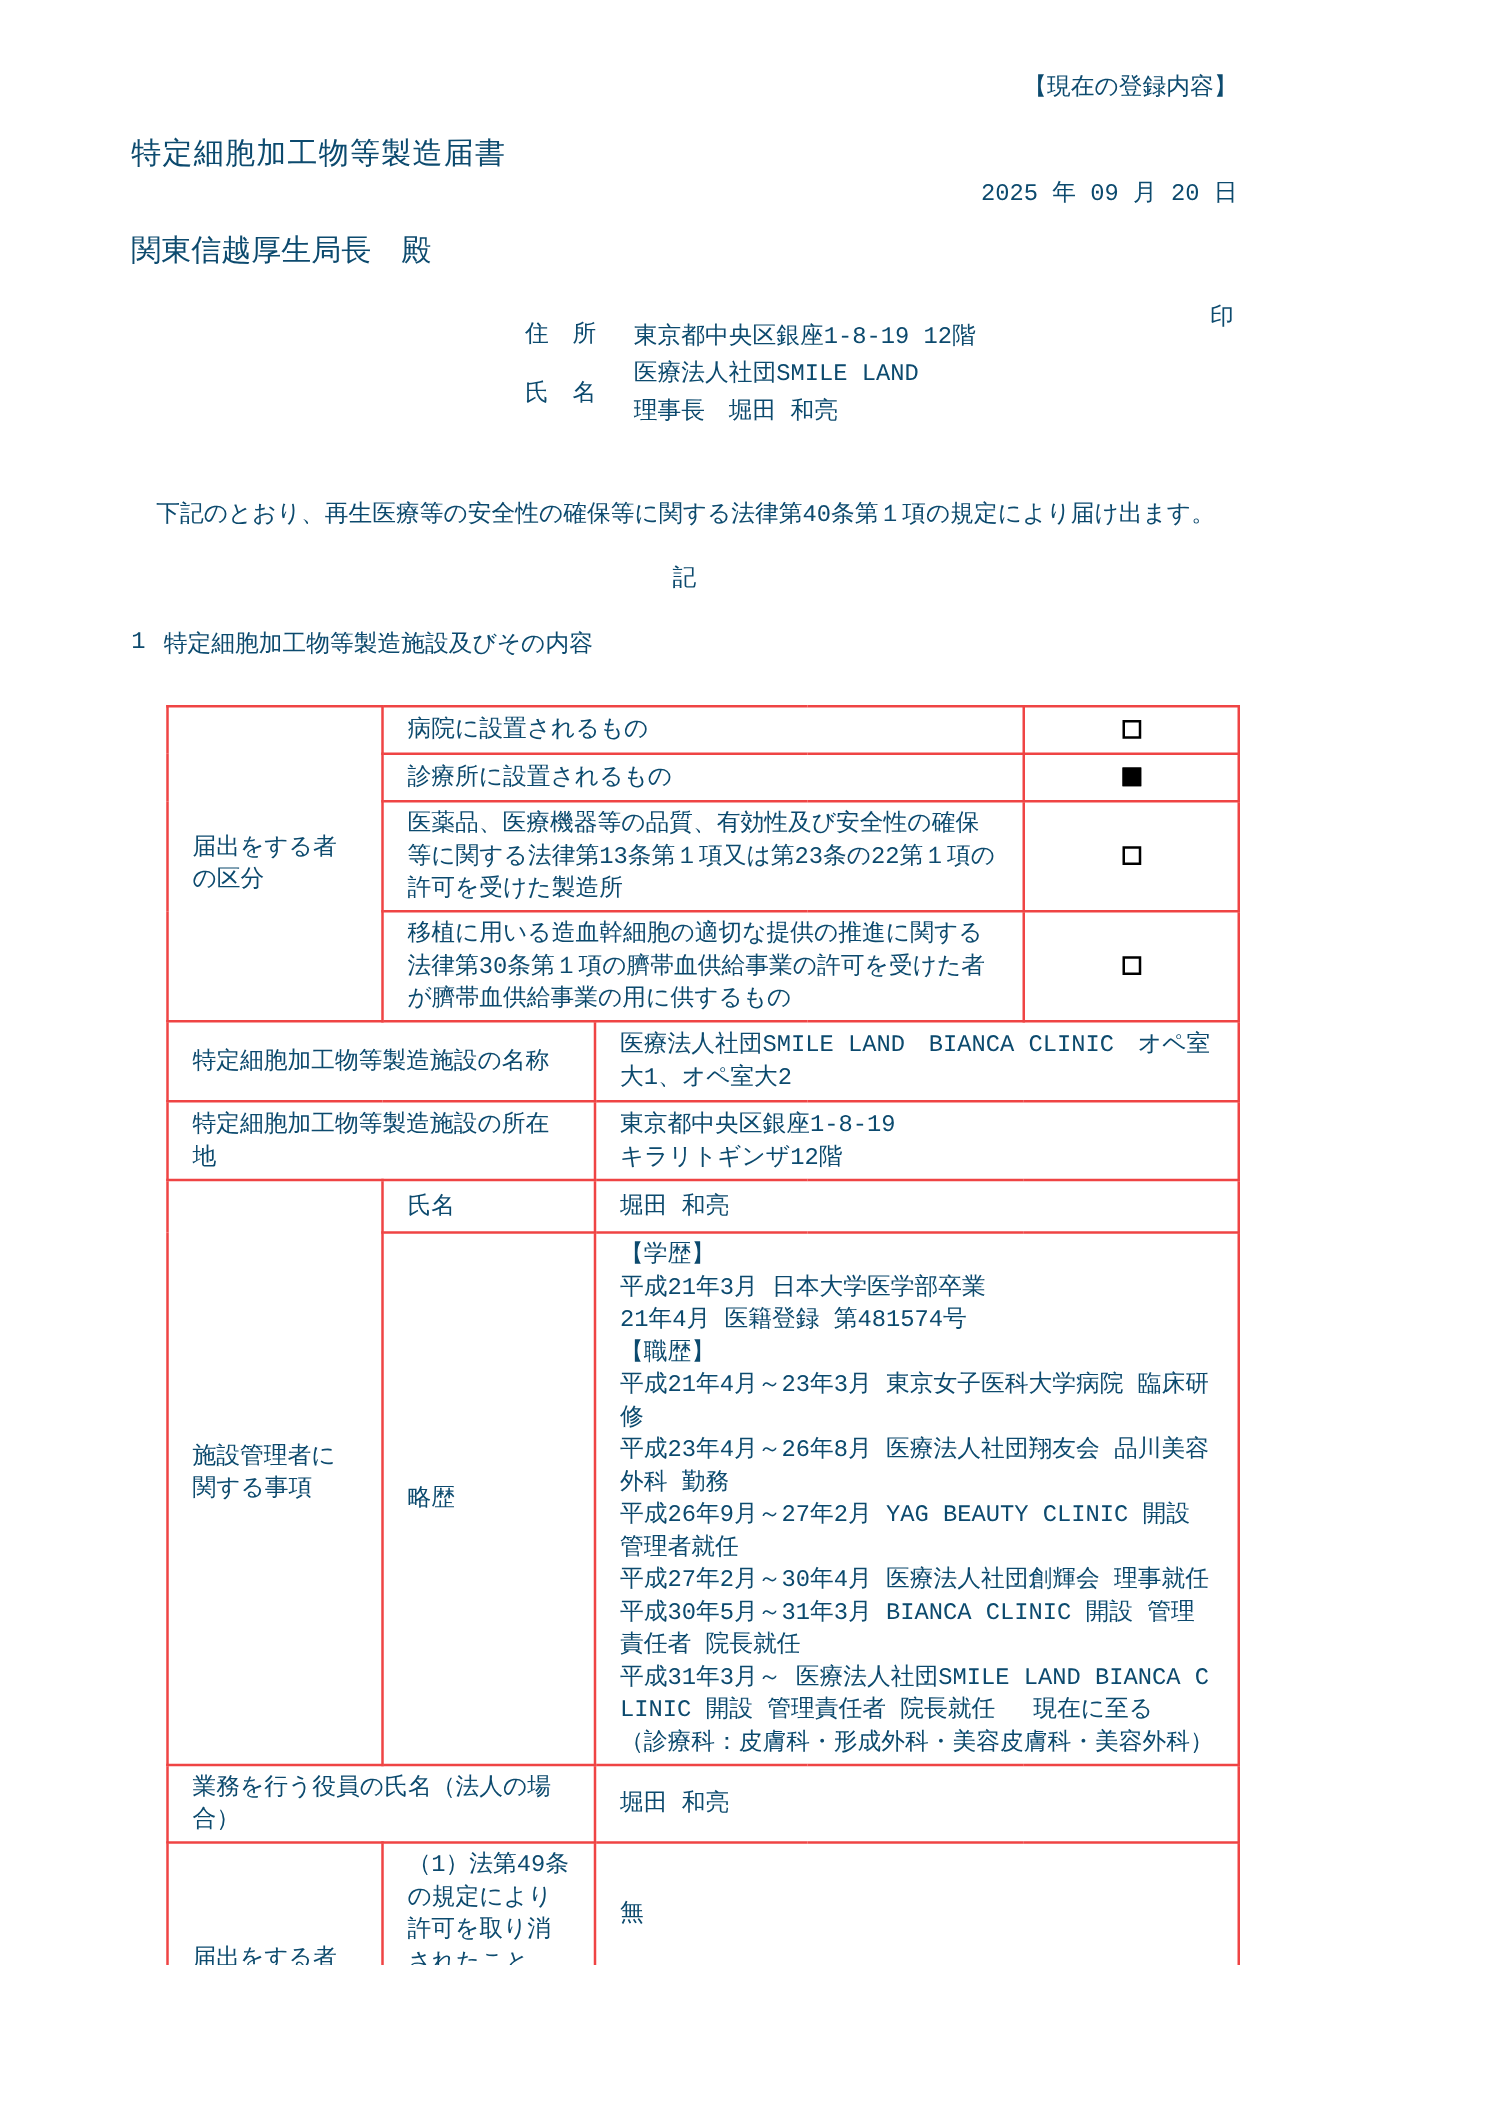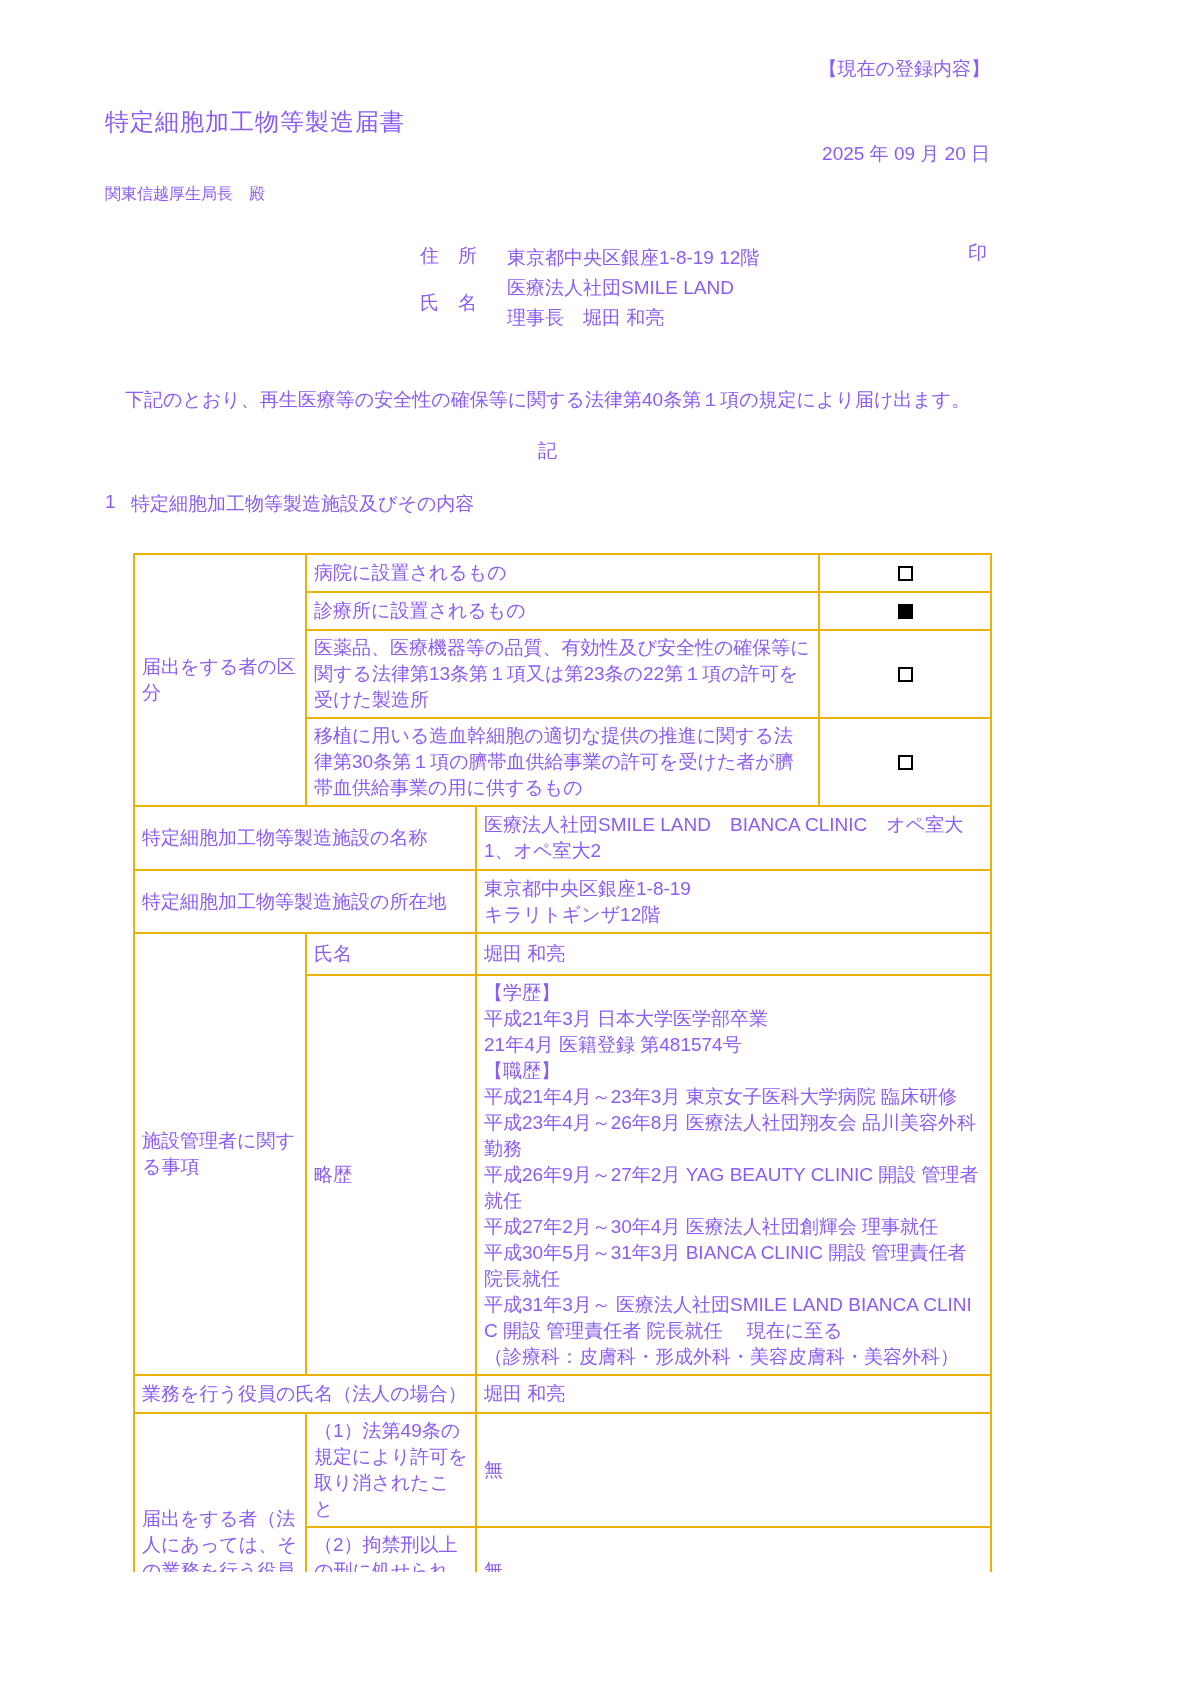--- a/index.html
+++ b/index.html
@@ -1,49 +1,49 @@
 <!DOCTYPE html>
 <html><head>
 <meta charset="utf-8">
 <style>
   * { margin:0; padding:0; box-sizing:border-box; }
   html,body { background:#ffffff; }
   .page {
     position:relative;
     width:1190px; height:1572px;
     background:#ffffff;
-    color:#8b5cf6;
-    font-family:Liberation Sans, sans-serif;
+    color:#0c4a6e;
+    font-family:Liberation Mono, monospace;
     font-size:19px;
     overflow:hidden;
   }
   .content { position:absolute; left:105px; top:0; width:885px; }
   .reg-label { margin-top:56px; text-align:right; font-size:19px; }
   .doc-title { margin-top:24px; text-align:left; font-size:24px; letter-spacing:1px; }
   .doc-date { margin-top:3px; text-align:right; font-size:19px; padding-right:0px; }
-  .addressee { margin-top:17px; font-size:16px; }
+  .addressee { margin-top:17px; font-size:24px; }
   .applicant { margin-top:38px; }
   .app-row { display:flex; padding-left:315px; }
   .app-row.name-row { align-items:center; }
   .app-label { width:62px; flex:none; }
   .app-value { margin-left:25px; line-height:30px; }
   .seal { position:absolute; left:863px; top:240px; font-size:19px; }
   .body-text { margin-top:54px; padding-left:20px; font-size:19px; }
   .ki-mark { margin-top:25px; text-align:center; font-size:19px; }
   .sec-heading { margin-top:27px; display:flex; font-size:19px; }
   .sec-no { width:26px; flex:none; }
   .main-table {
     margin-top:36px; margin-left:28px;
     border-collapse:collapse; table-layout:fixed;
     width:857px;
     font-size:19px; line-height:26px;
   }
   .main-table td {
-    border:2px solid #eab308;
-    padding:4px 7px;
+    border:2px solid #ef4444;
+    padding:4px 19px;
     vertical-align:middle;
     word-break:break-all;
     overflow:hidden;
   }
   .main-table td.top { vertical-align:top; }
   .main-table td.cbx-cell { text-align:center; }
   .cbx { display:inline-block; width:15px; height:15px; border:2px solid #000; vertical-align:middle; }
   .cbx[data-checked="true"] { background:#000; }
   .pre { white-space:pre-wrap; }
   tr.r-cat1 td, tr.r-cat2 td { height:38px; }

